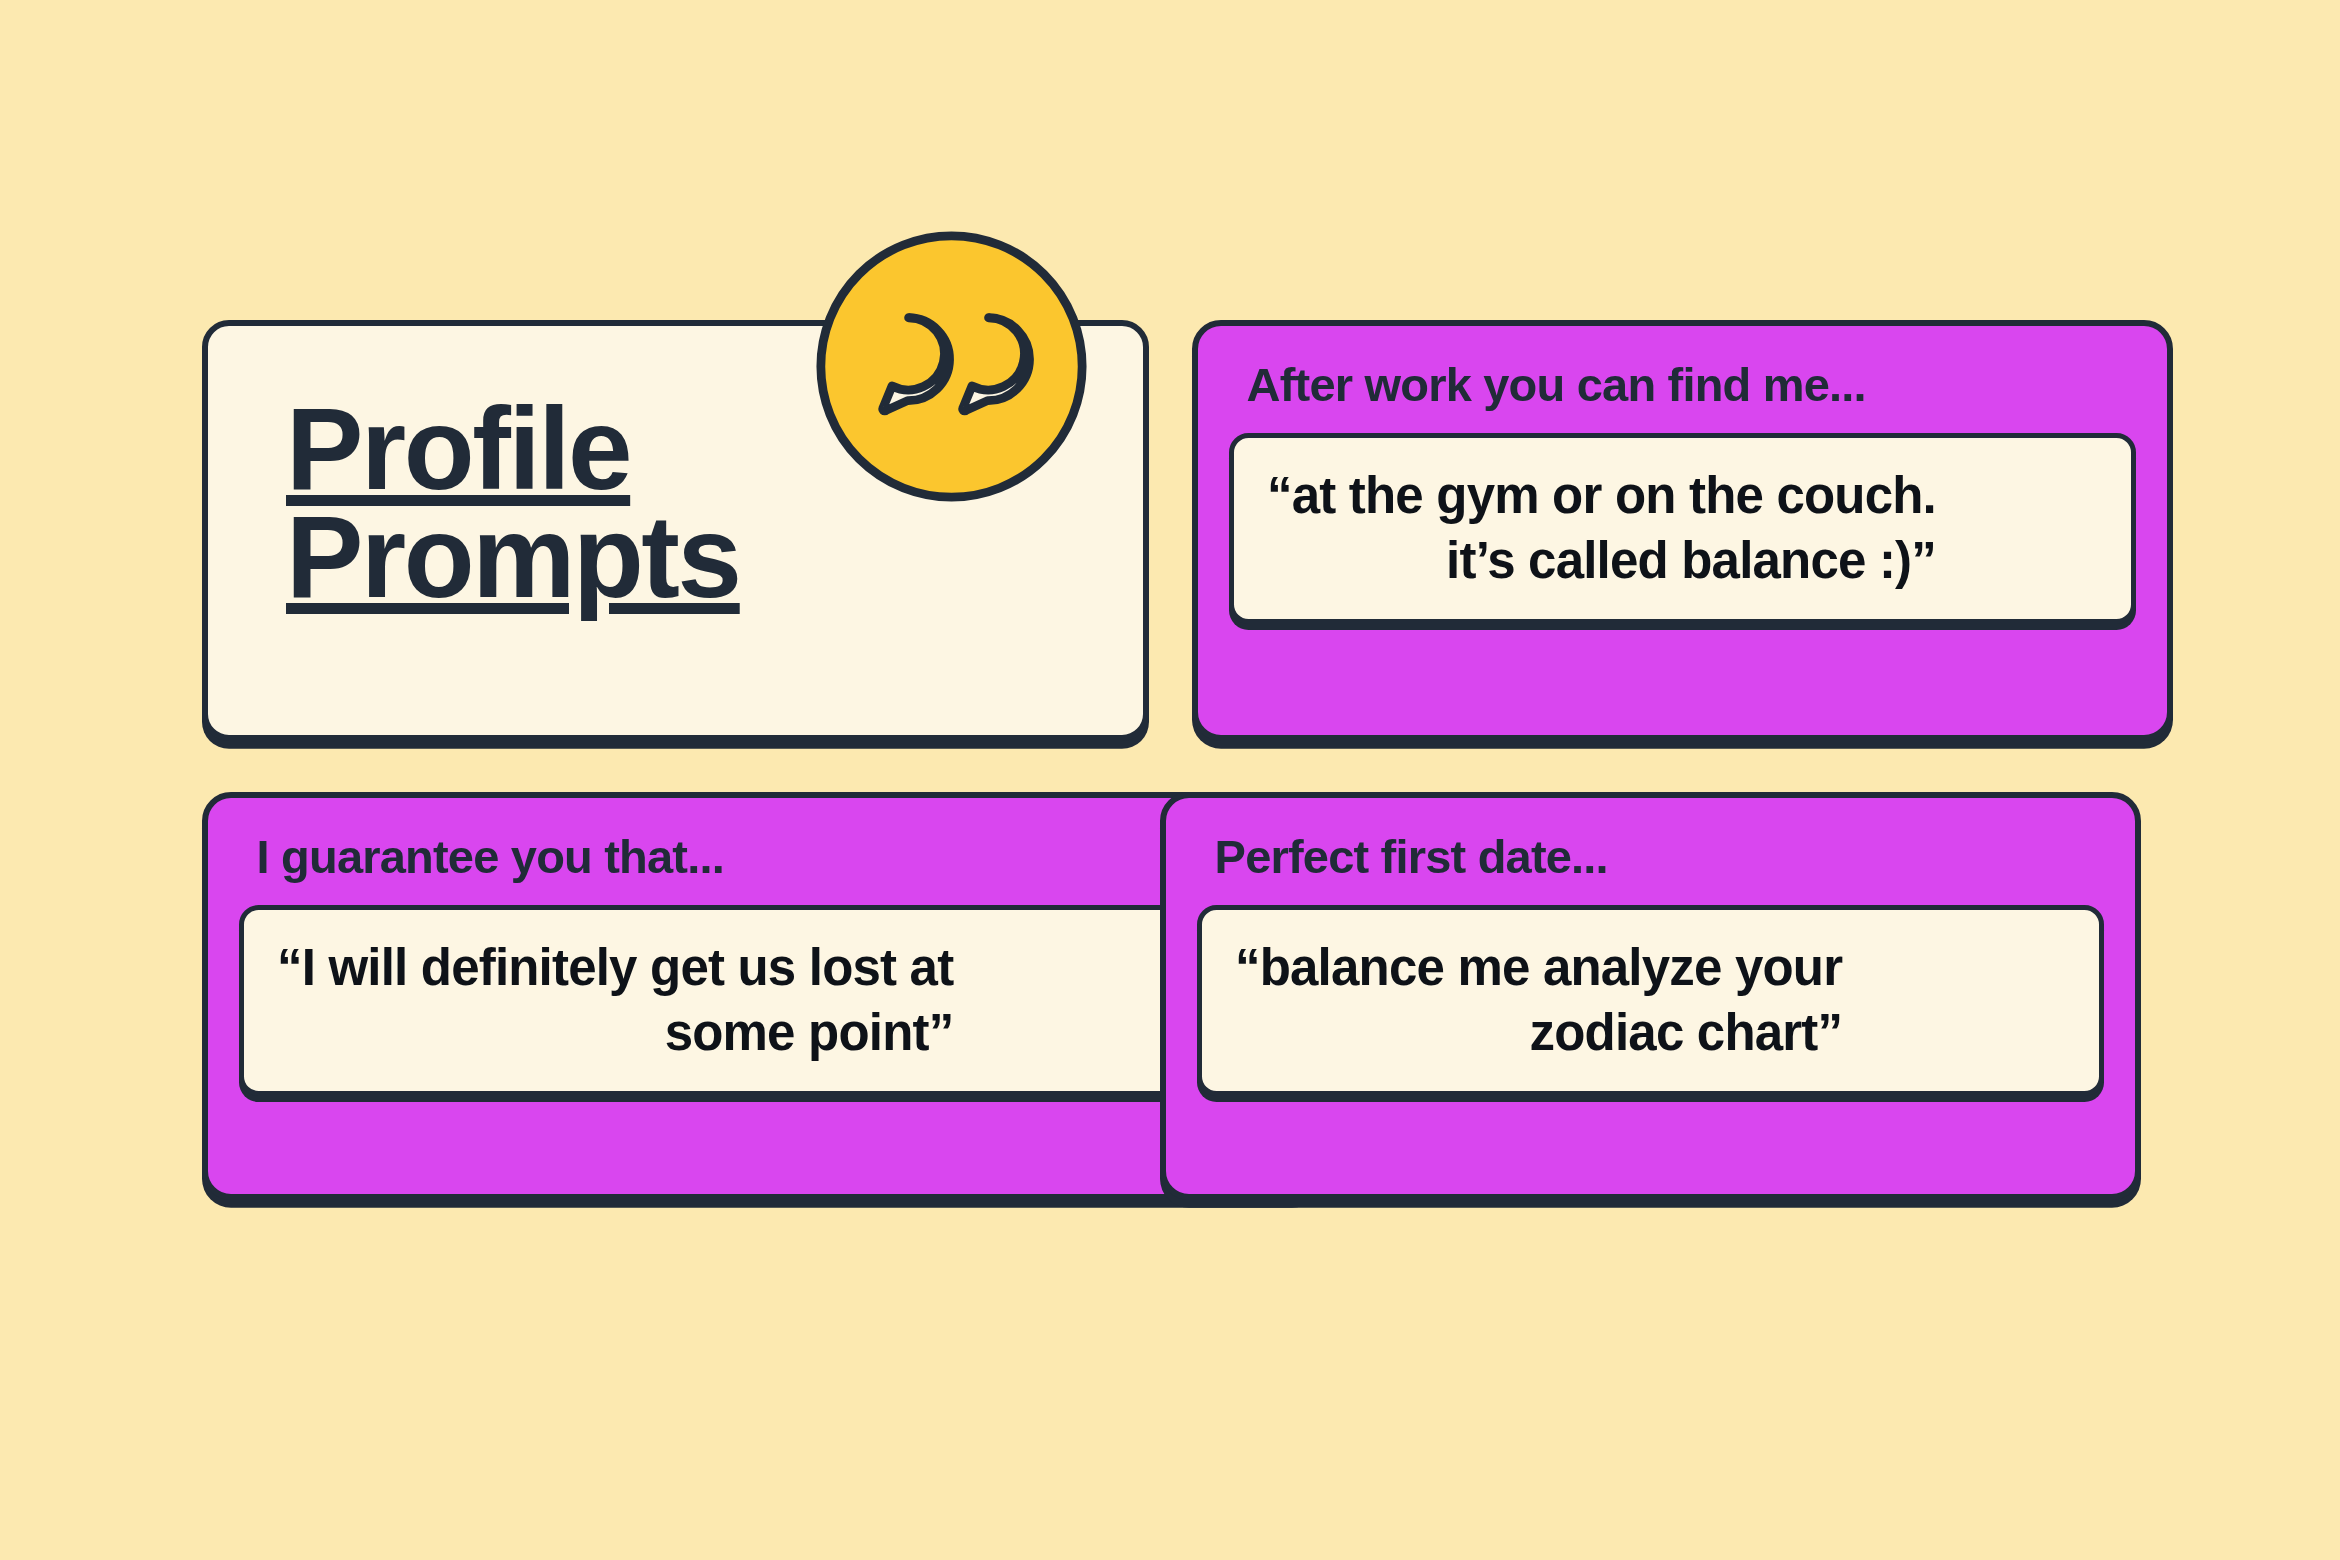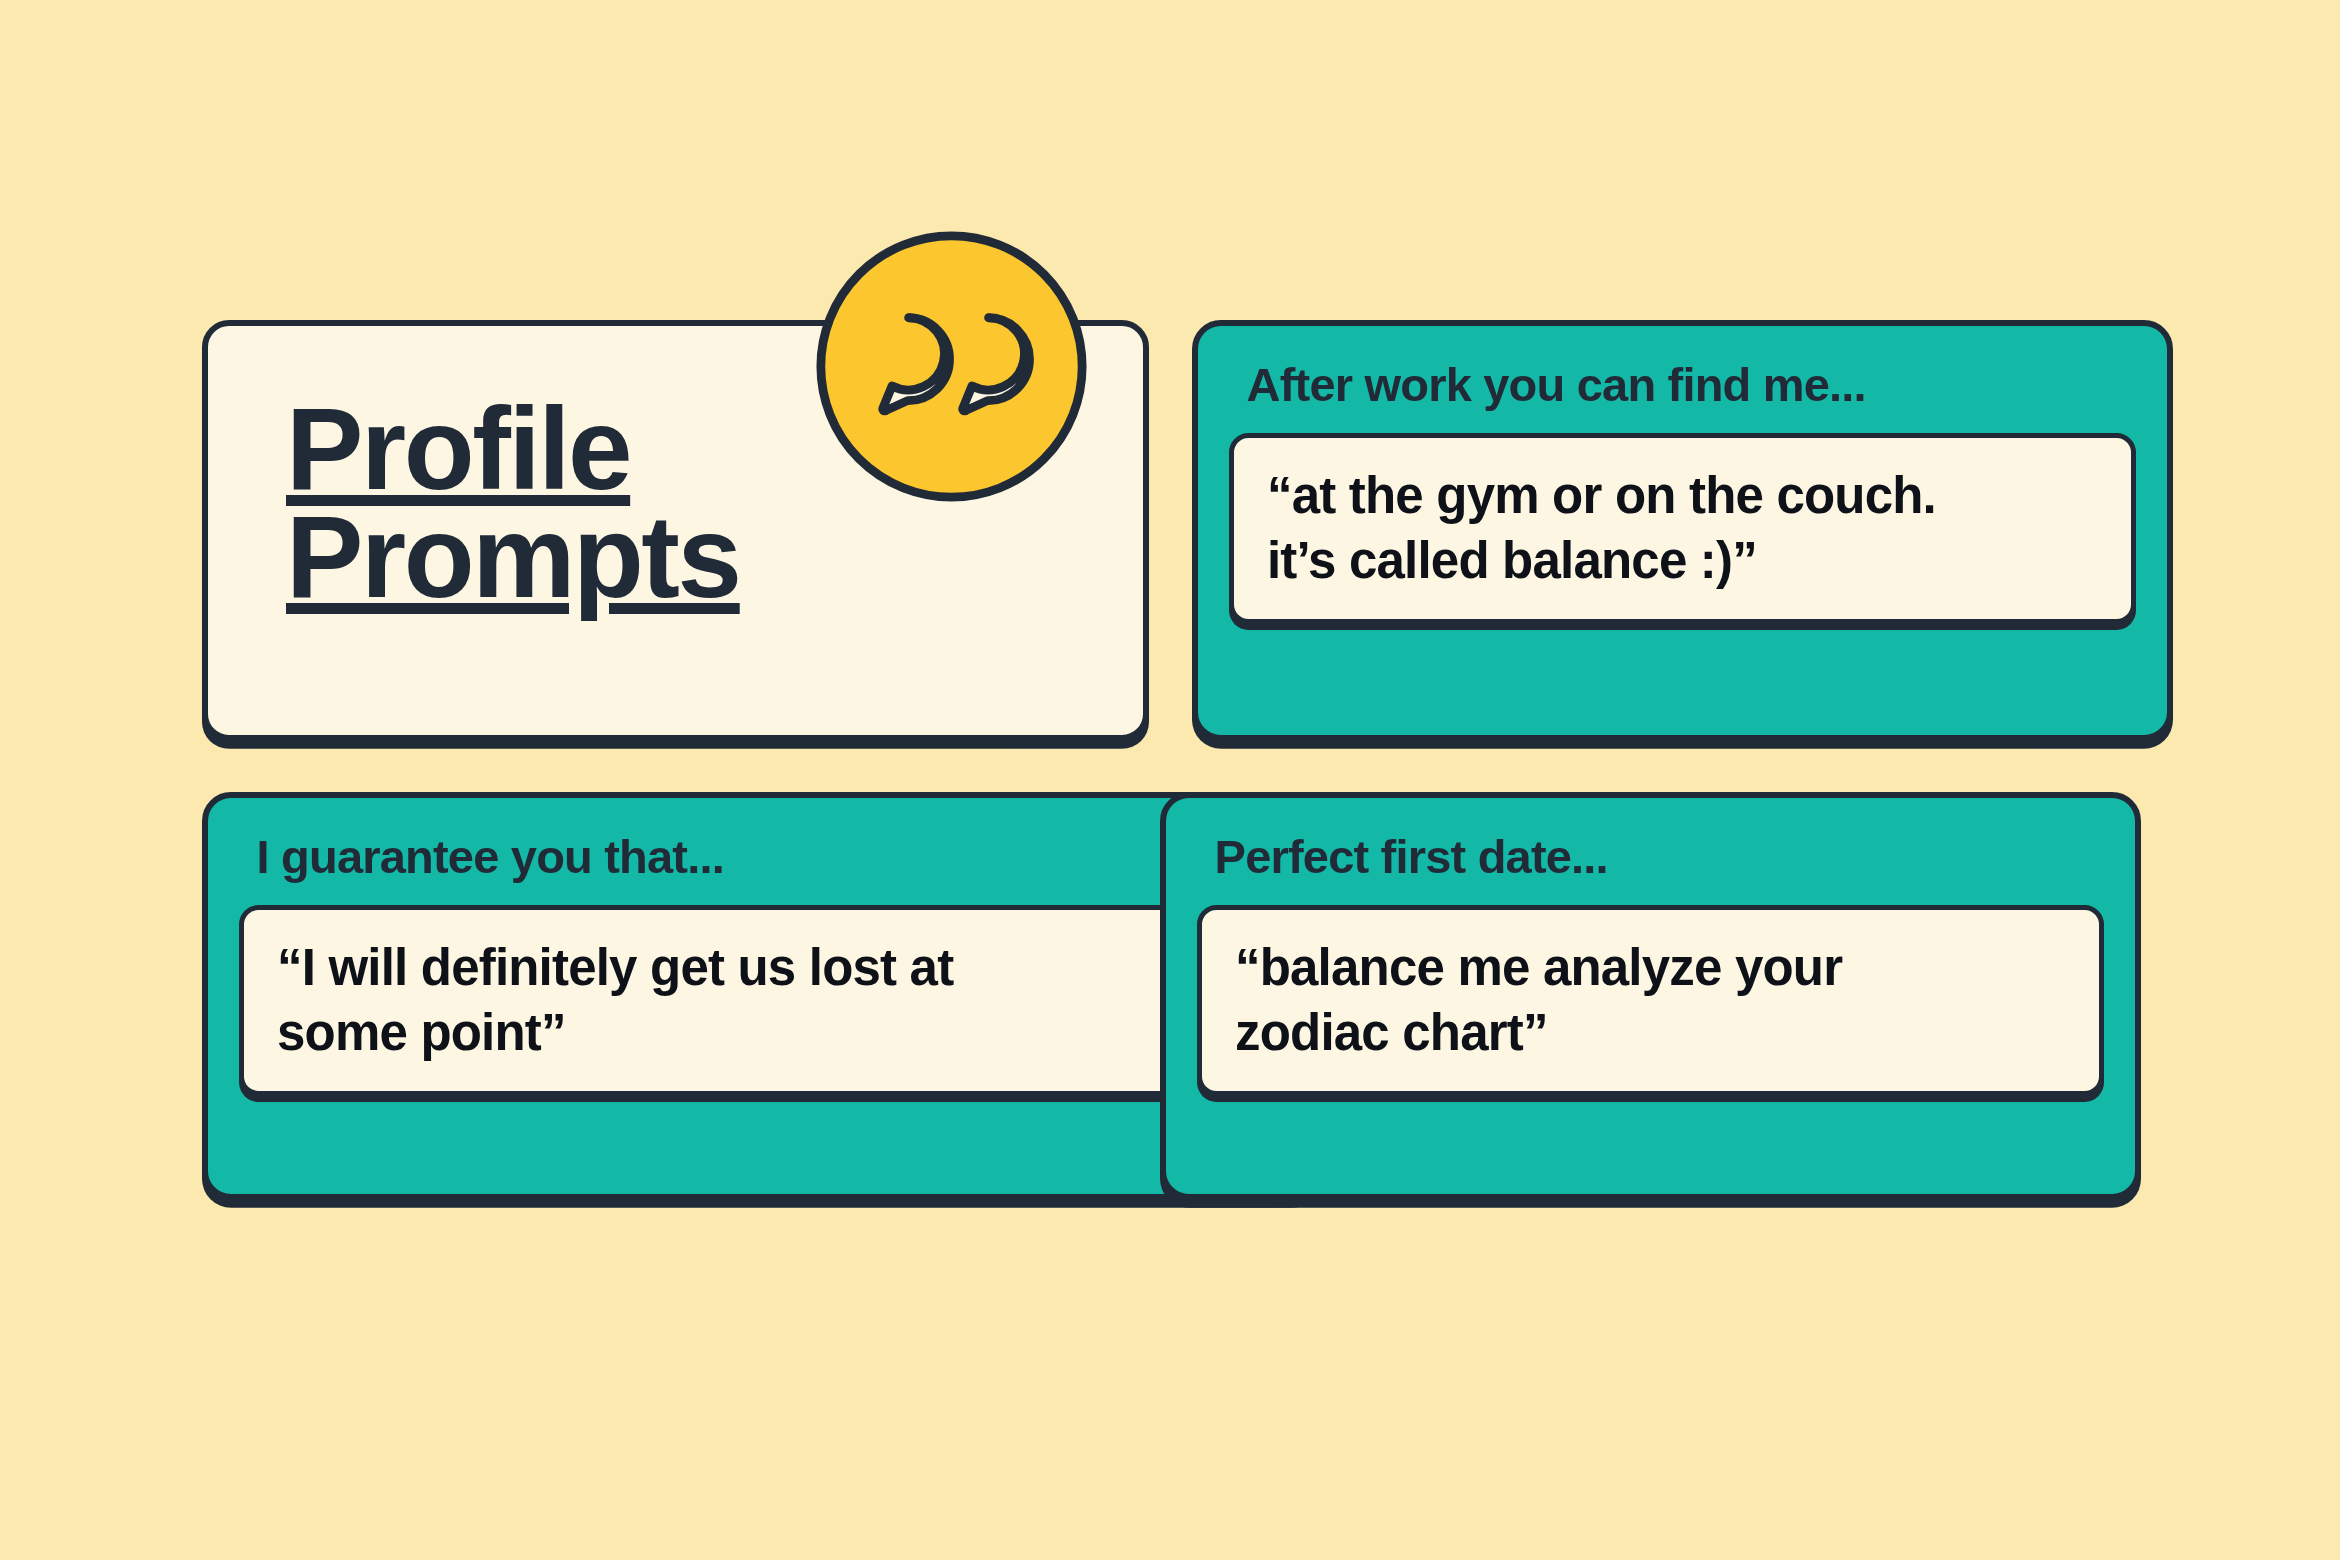--- a/index.html
+++ b/index.html
@@ -61,21 +61,21 @@
     z-index: 5;
   }
   #quote-badge svg {
     display: block;
     width: 273px;
     height: 273px;
   }
 
   
   .prompt-card {
-    background: #14b8a6;
+    background: #d946ef;
     padding: 35px 31px 37px 31px;
   }
   #prompt-card-0 { left: 1192px; top: 320px; width: 981px; height: 421px; }
   #prompt-card-1 { left: 202px;  top: 792px; width: 1119px;  height: 408px; }
   #prompt-card-2 { left: 1160px; top: 792px; width: 981px; height: 408px; }
 
   .prompt-label {
     font-size: 47px;
     font-weight: 700;
     letter-spacing: -0.8px;
@@ -86,20 +86,21 @@
 
   .quote-box {
     box-sizing: border-box;
     border: 5.9px solid #212B38;
     border-radius: 19.5px;
     background: #FDF6E3;
     box-shadow: 0 5.9px 0 0 #212B38;
     padding: 33px 29px 33px 33px;
     display: flex;
     align-items: center;
+    text-align: right;
   }
   #prompt-card-0 .quote-box { height: 191px; }
   #prompt-card-1 .quote-box { height: 191px; }
   #prompt-card-2 .quote-box { height: 191px; }
 
   .quote-text {
     font-size: 51px;
     line-height: 1.26;
     font-weight: 700;
     letter-spacing: -0.8px;

